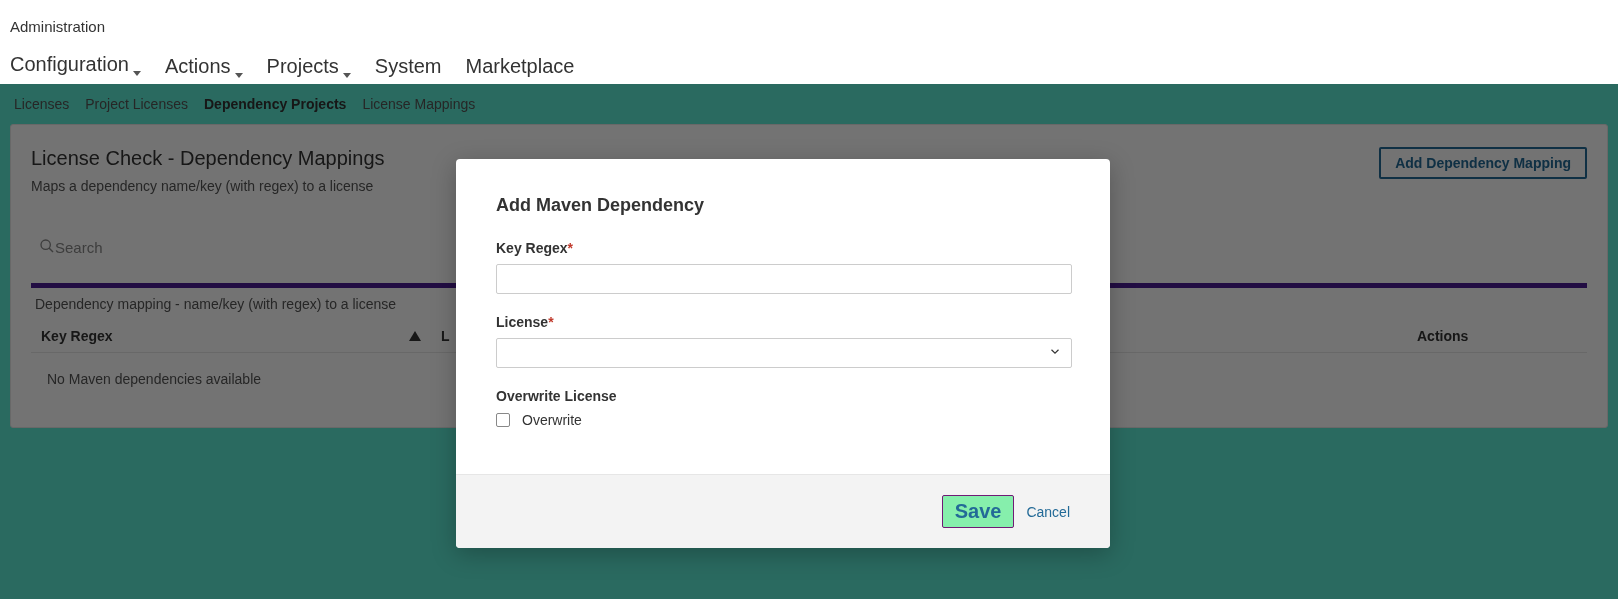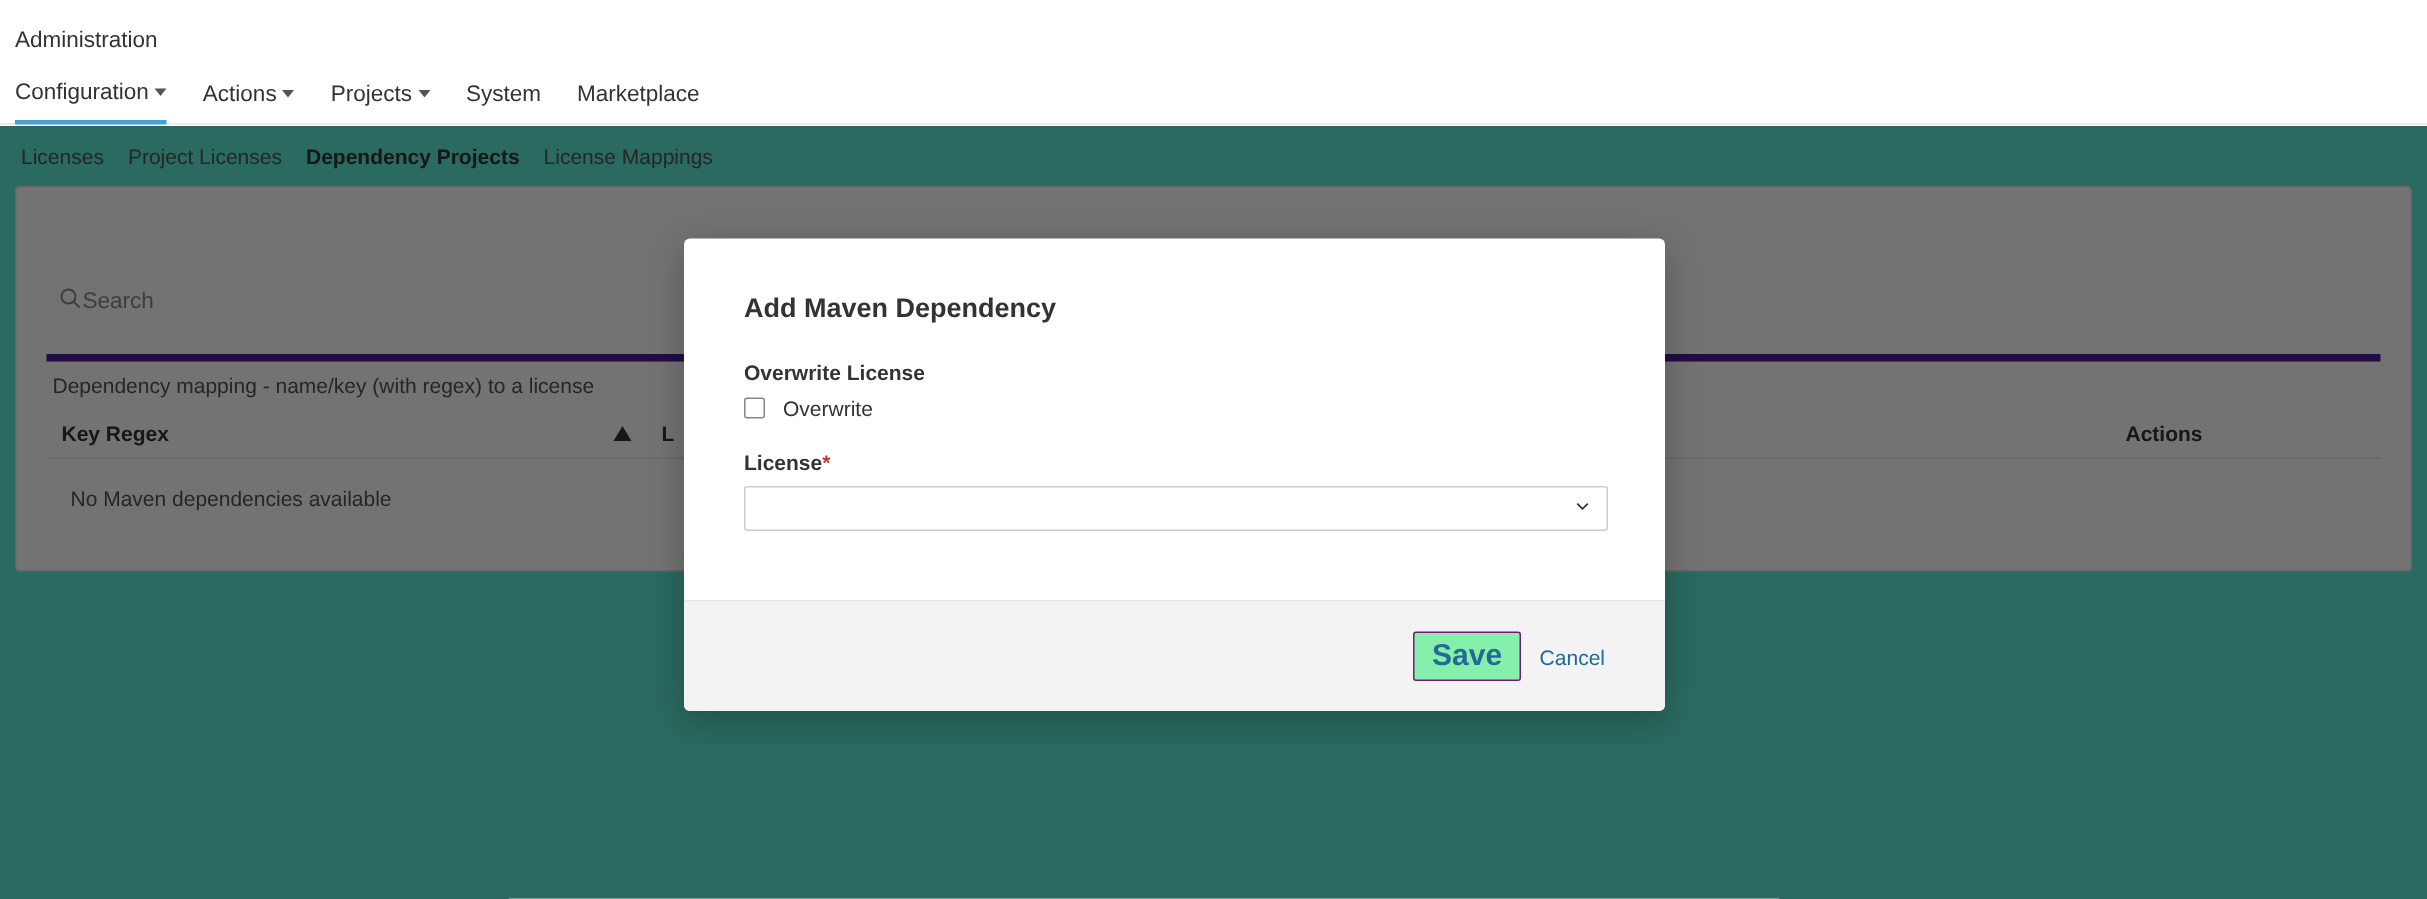--- a/index.html
+++ b/index.html
@@ -23,24 +23,24 @@
   }
   .main-nav {
     display: flex;
     gap: 24px;
     padding: 10px 10px 0 10px;
     border-bottom: 1px solid #e6e6e6;
   }
   .main-nav-item {
     padding-bottom: 10px;
     cursor: pointer;
-    font-size: 15px;
-    color: #333;
-    display: flex;
-    align-items: center;
+    font-size: 20px;
+    color: #333;
+    display: flex;
+    align-items: flex-end;
     gap: 4px;
   }
   .main-nav-item.active {
     border-bottom: 3px solid #4b9fd5;
     margin-bottom: -1px;
   }
   .caret-down {
     width: 0; height: 0;
     border-left: 4px solid transparent;
     border-right: 4px solid transparent;
@@ -266,20 +266,27 @@
 
 <div class="backdrop">
   <div class="sub-nav">
     <span class="sub-nav-item">Licenses</span>
     <span class="sub-nav-item">Project Licenses</span>
     <span class="sub-nav-item active">Dependency Projects</span>
     <span class="sub-nav-item">License Mappings</span>
   </div>
 
   <div class="panel">
+    <div class="panel-header">
+      <div>
+        <div class="panel-title">License Check - Dependency Mappings</div>
+        <div class="panel-desc">Maps a dependency name/key (with regex) to a license</div>
+      </div>
+      <button class="btn-primary-outline">Add Dependency Mapping</button>
+    </div>
 
     <div class="search-row">
       <span>
         <svg class="search-icon-svg" viewBox="0 0 24 24">
             <circle cx="10" cy="10" r="7"></circle>
             <line x1="15" y1="15" x2="21" y2="21"></line>
           </svg>
       </span>
       <input class="search-input" placeholder="Search" style="">
     </div>
@@ -299,43 +306,49 @@
     <div class="empty-row">No Maven dependencies available</div>
   </div>
 </div>
 
 <div class="overlay"></div>
 
 <div class="modal">
   <div class="modal-body">
     <div class="modal-title">Add Maven Dependency</div>
 
-
     <div class="form-group">
-      <label class="form-label">Overwrite License</label>
-      <div class="checkbox-row">
-        <span class="checkbox"></span>
-        <span>Overwrite</span>
-      </div>
+      <label class="form-label">
+        <span>Key Regex</span><span class="req">*</span>
+      </label>
+      <input class="form-input" type="text" value="" style="">
     </div>
 
     <div class="form-group">
       <label class="form-label">
         <span>License</span><span class="req">*</span>
       </label>
       <div class="select-wrap">
         <select class="form-select">
           <option></option>
         </select>
         <span class="select-chevron">
           <svg class="chev-svg" viewBox="0 0 24 24">
               <polyline points="6 9 12 15 18 9"></polyline>
             </svg>
         </span>
       </div>
     </div>
+
+    <div class="form-group">
+      <label class="form-label">Overwrite License</label>
+      <div class="checkbox-row">
+        <span class="checkbox"></span>
+        <span>Overwrite</span>
+      </div>
+    </div>
   </div>
 
   <div class="modal-footer">
     <button class="btn-save">Save</button>
     <span class="link-cancel">Cancel</span>
   </div>
 </div>
 
 </body></html>

